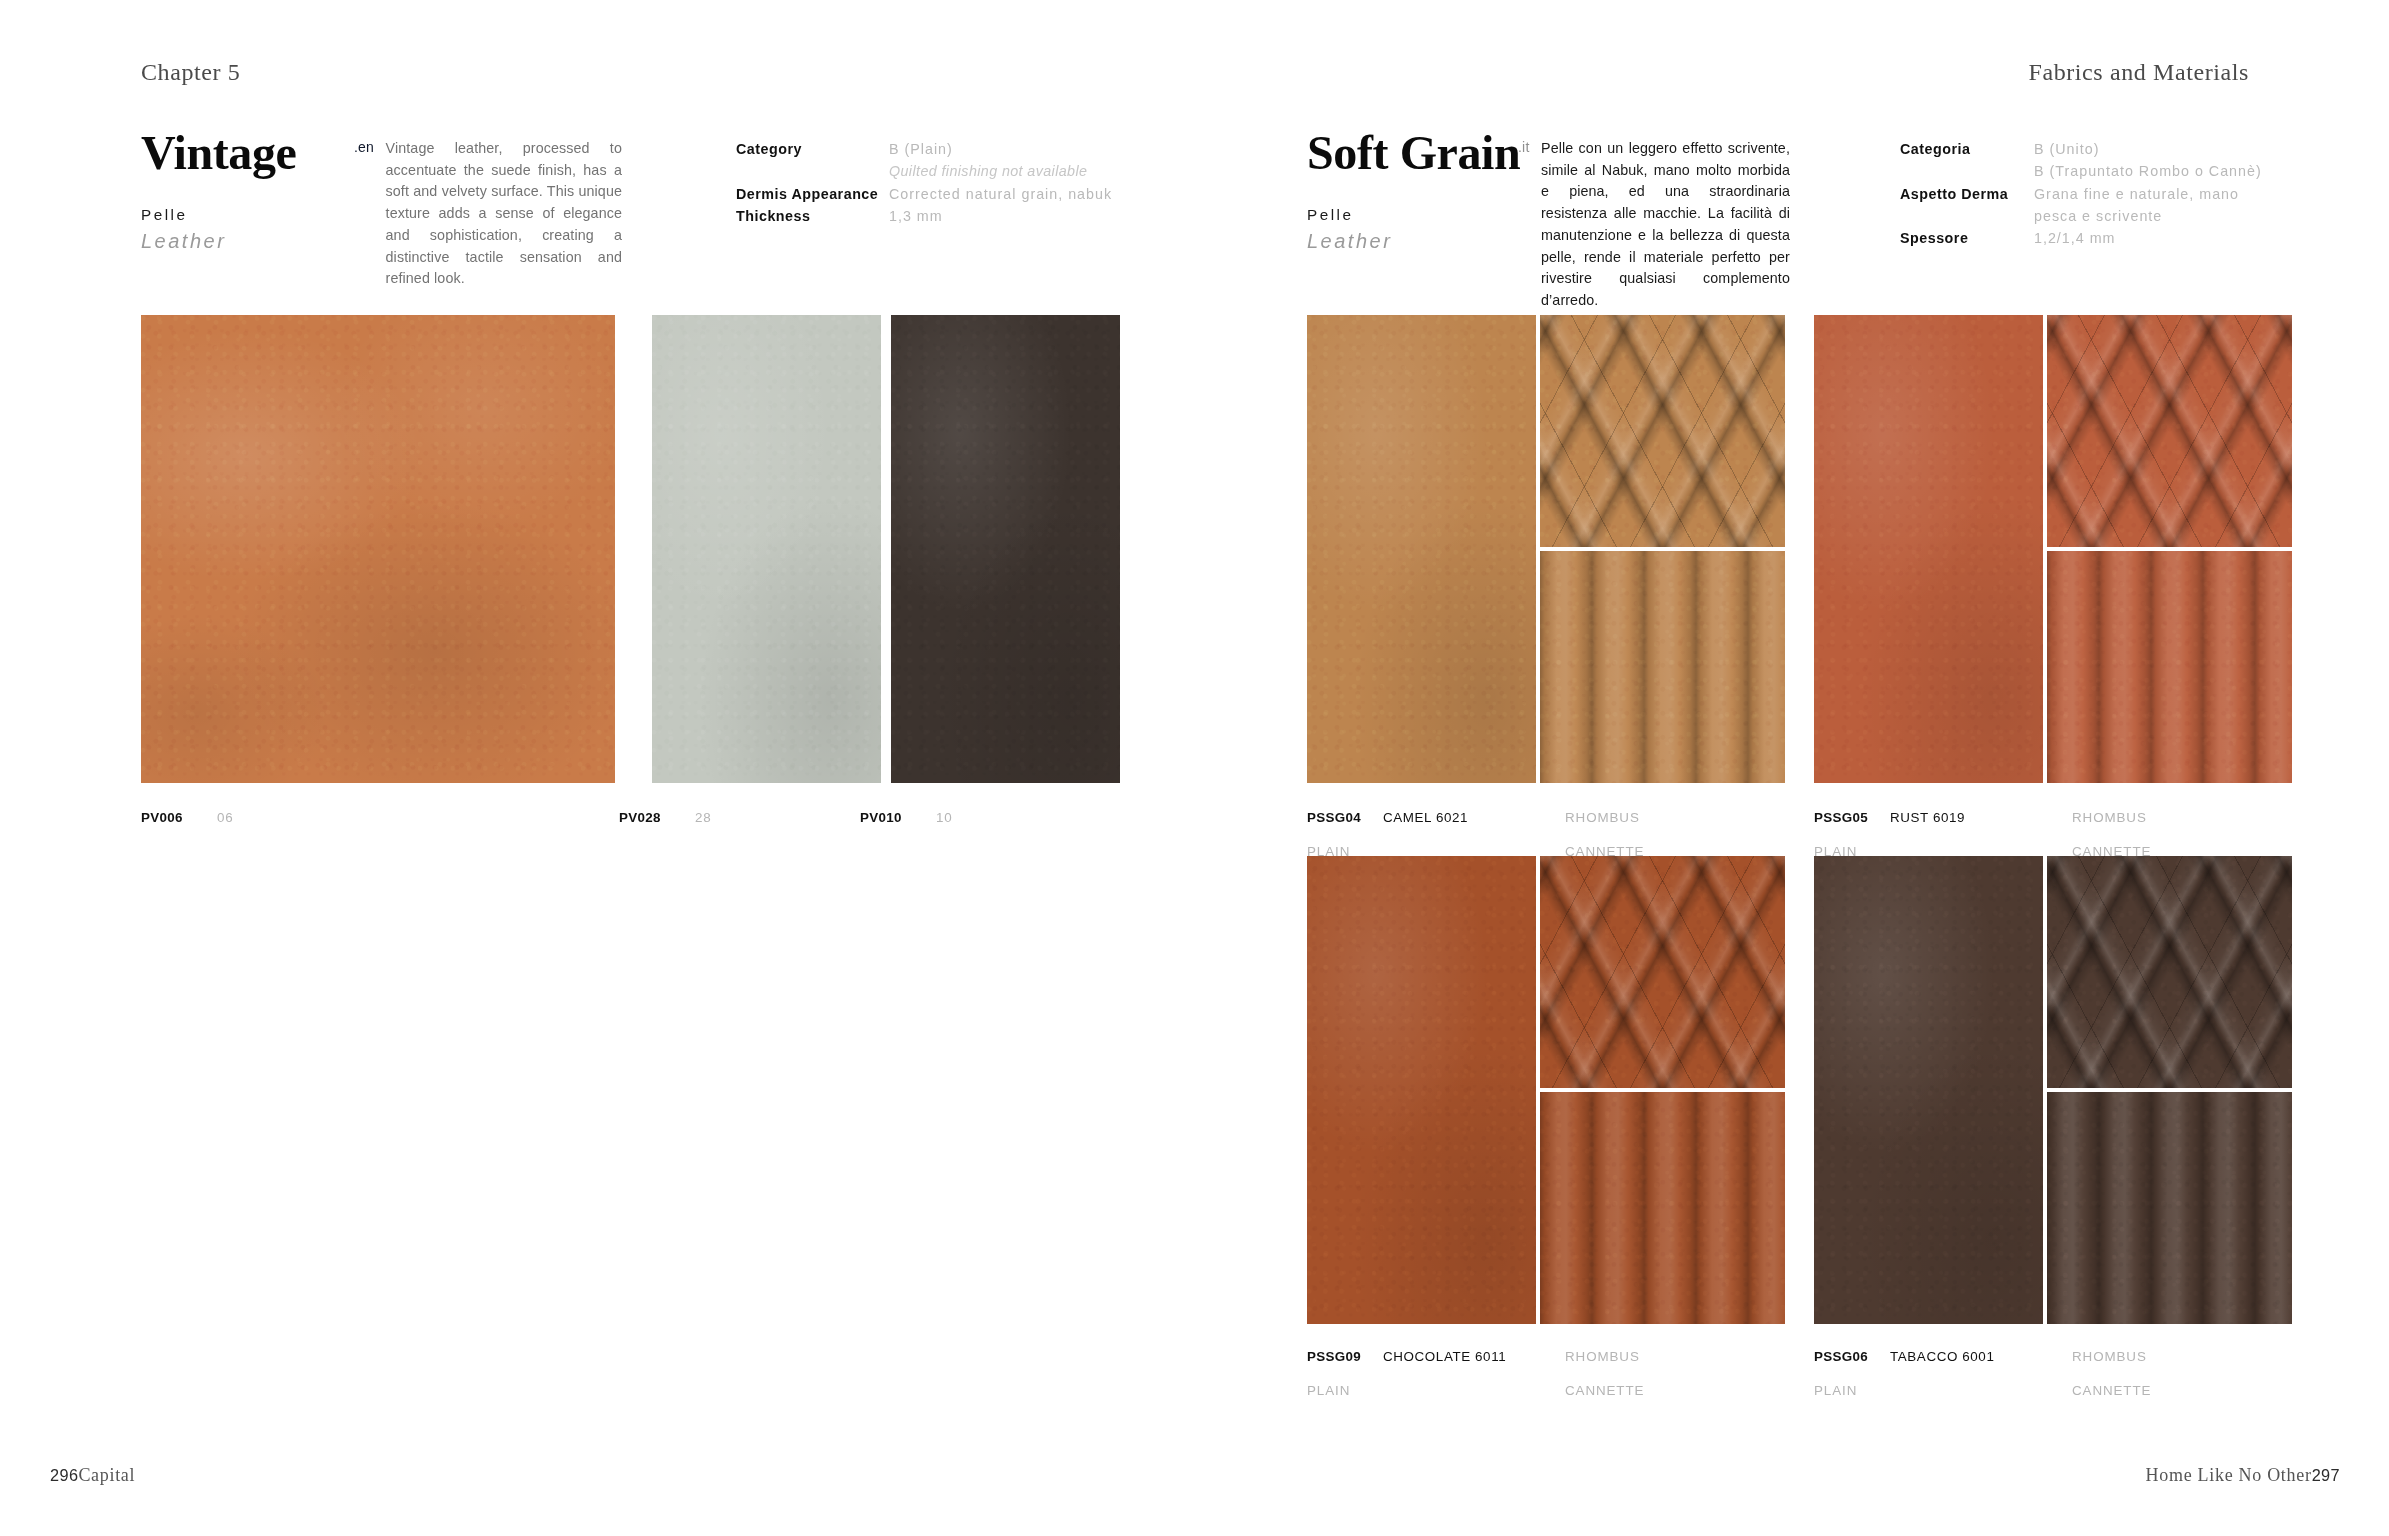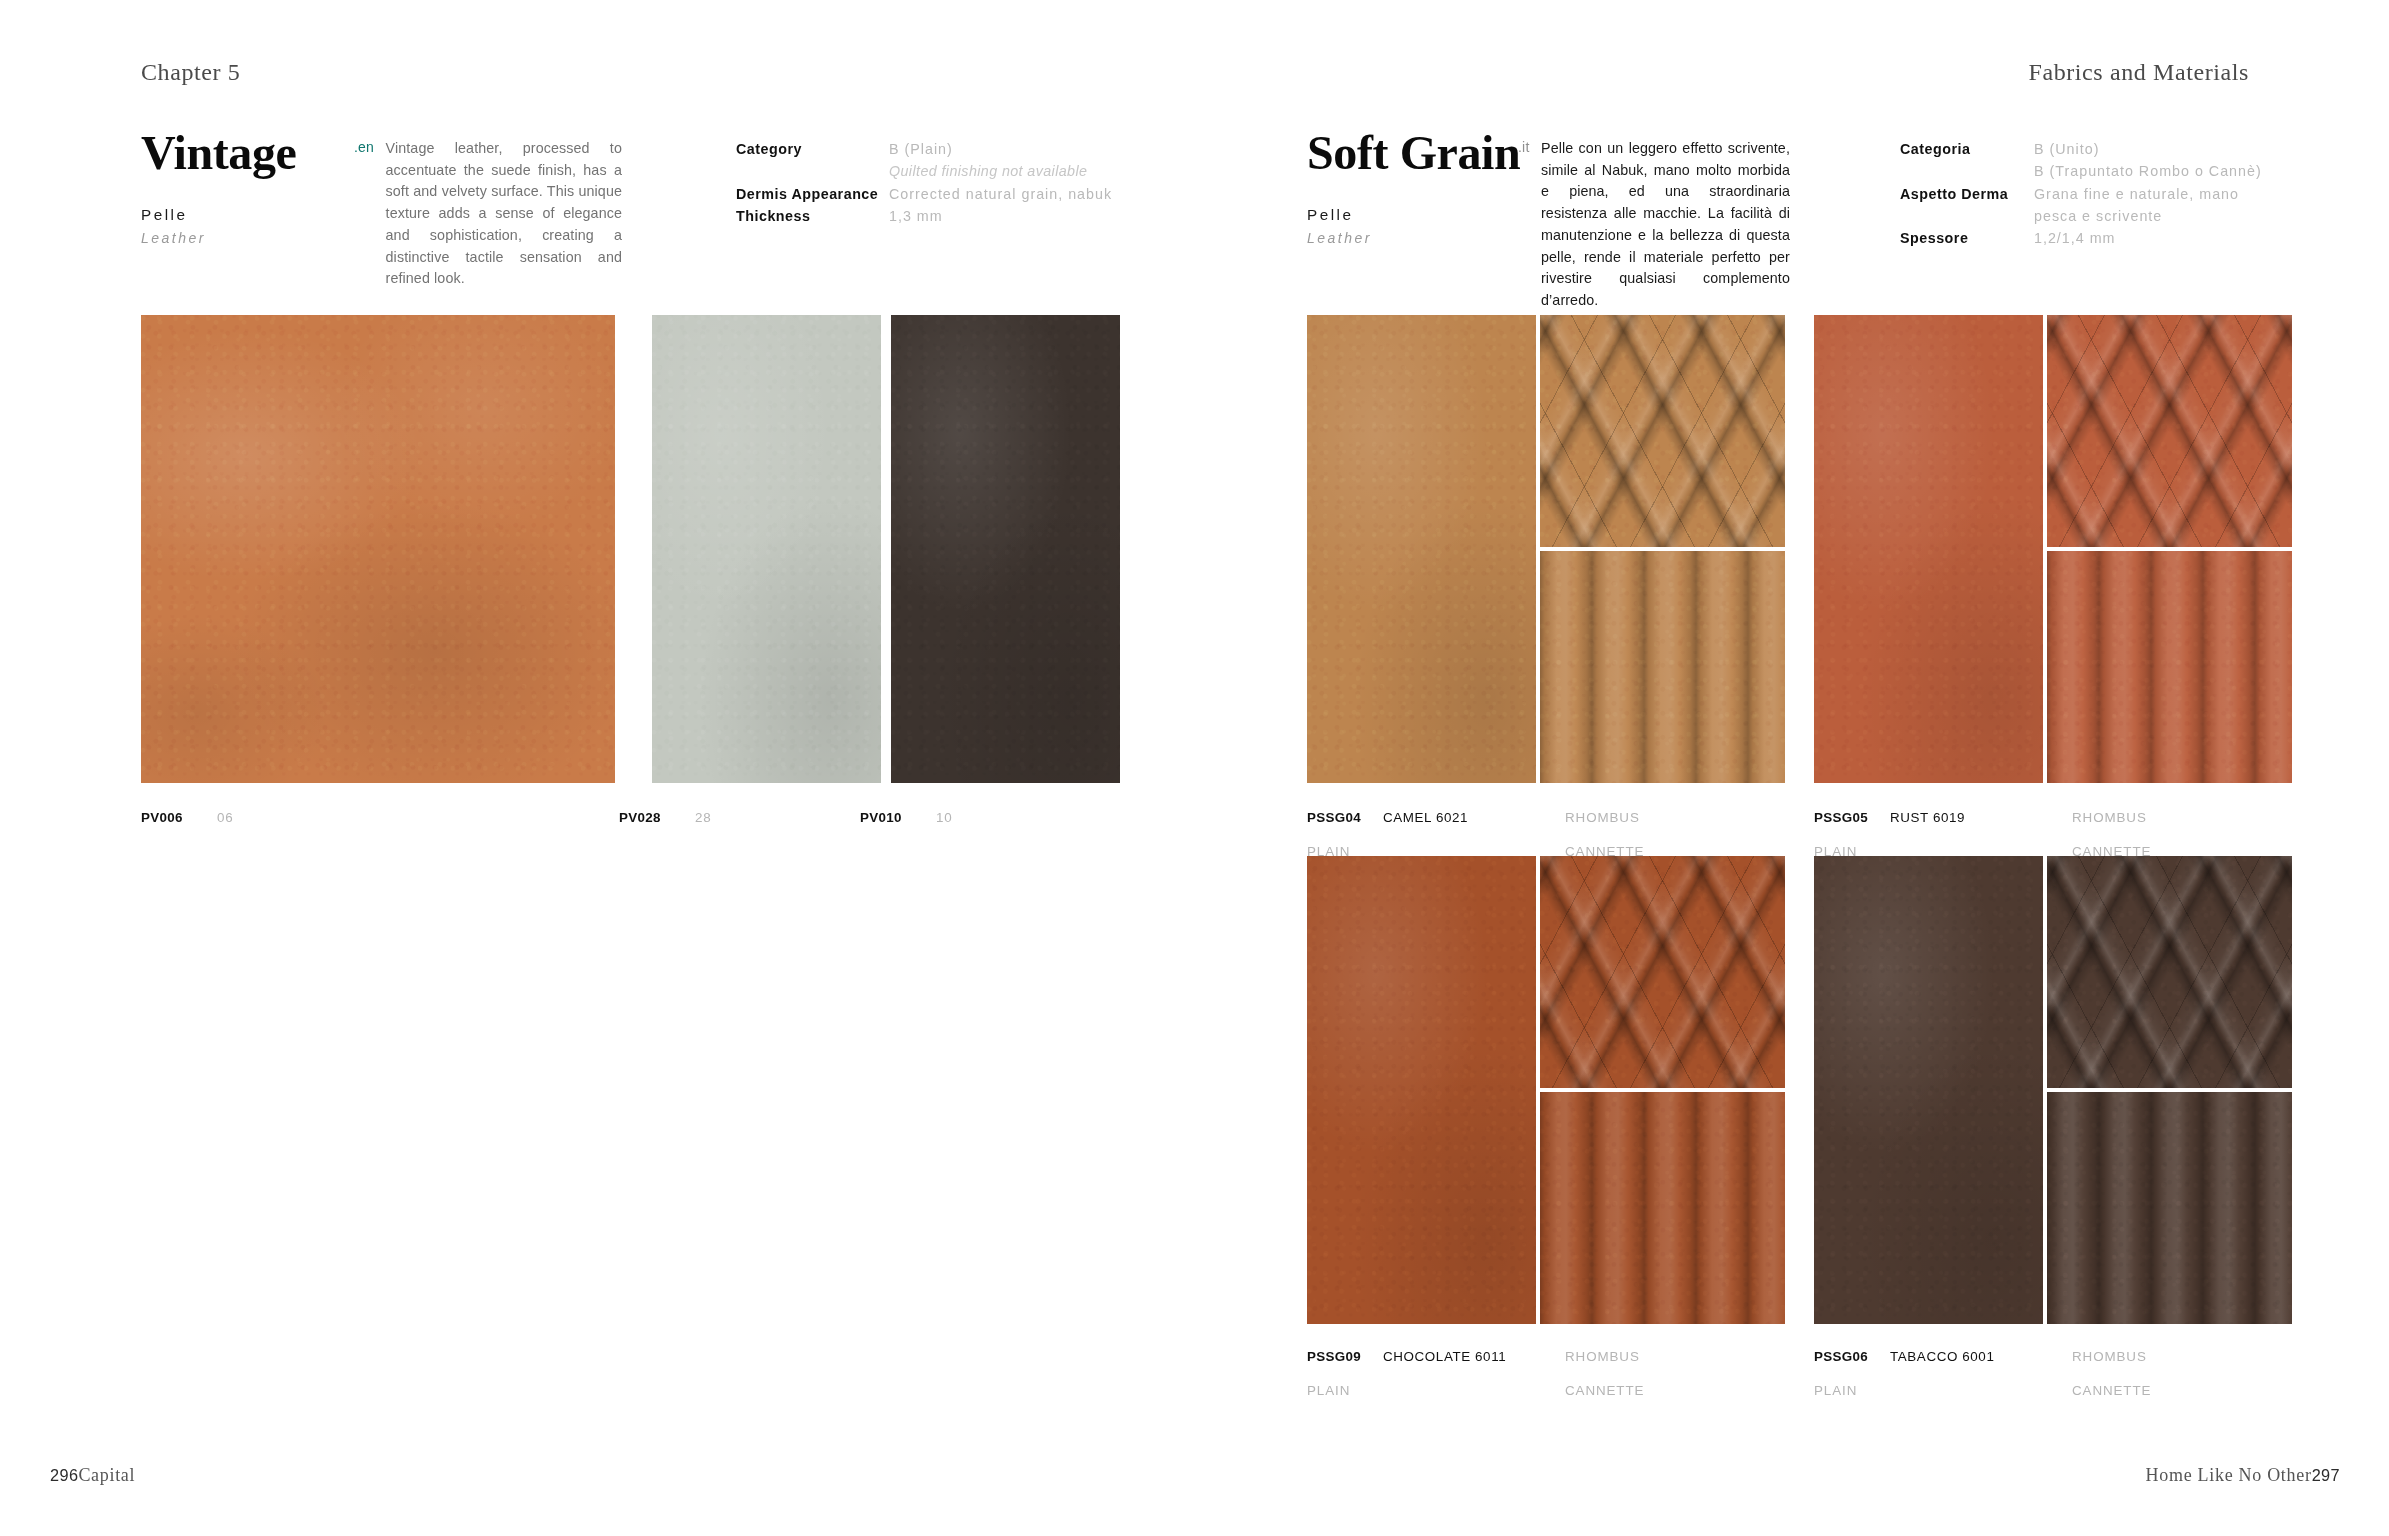--- a/index.html
+++ b/index.html
@@ -26,30 +26,30 @@
   
   .mat-head{position:absolute;top:129px;}
   .mat-head-left{left:141px;}
   .mat-title{
     font-family:"Liberation Serif", serif;
     font-weight:700;font-size:48px;line-height:1;
     letter-spacing:-0.4px;color:#0b0b0b;white-space:nowrap;
     margin:0 0 29px 0;
   }
   .mat-sub{font-size:15.3px;letter-spacing:2.5px;color:#1a1a1a;margin:0 0 5.7px 0;}
-  .mat-sub-it{font-size:14px;letter-spacing:2.5px;color:#9a9a9a;font-style:italic;margin:0;}
+  .mat-sub-it{font-size:20px;letter-spacing:2.5px;color:#9a9a9a;font-style:italic;margin:0;}
 
   
   .desc{position:absolute;top:138px;display:flex;gap:11.5px;}
   .desc-left{left:354px;width:268px;}
   .desc-lang{
     font-size:14px;color:#8e8e8e;letter-spacing:0.2px;
     flex:0 0 auto;padding-top:1px;
   }
-  .desc-left .desc-lang{color:#0f766e;}
+  .desc-left .desc-lang{color:#0f172a;}
   .desc-body{
     font-size:14.3px;line-height:1.52;text-align:justify;
     letter-spacing:0.1px;
   }
   .desc-left .desc-body{color:#737373;}
 
   
   .spec{position:absolute;top:138px;font-size:14.3px;line-height:1.56;}
   .spec-left{left:736px;}
   .spec-right{left:1900px;}

